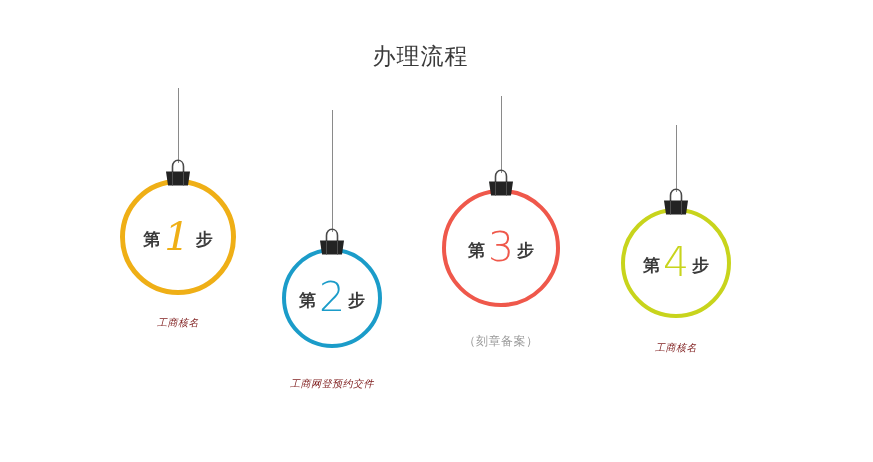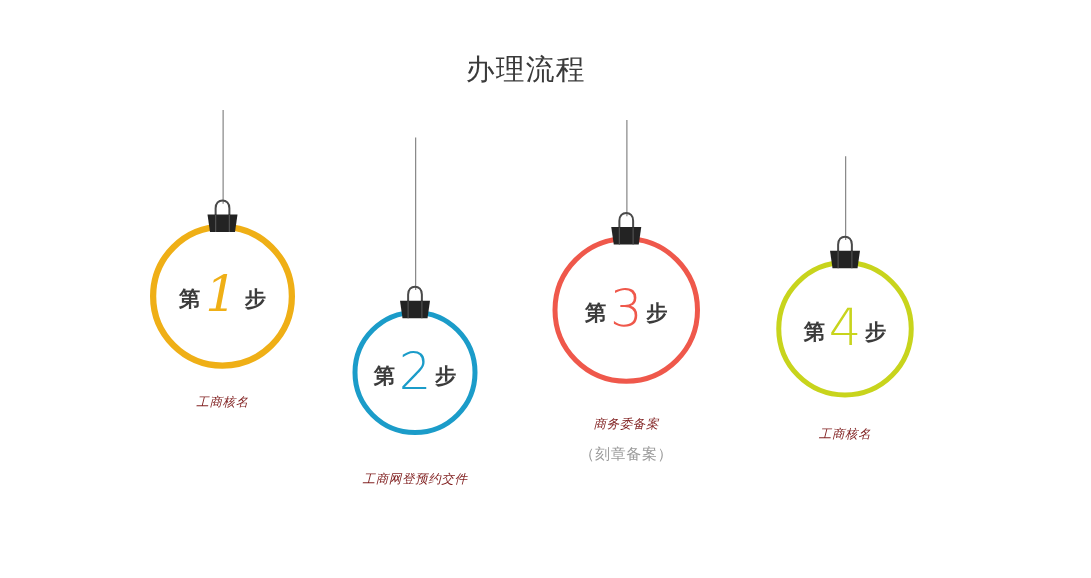--- a/index.html
+++ b/index.html
@@ -192,21 +192,20 @@
         </div>
         <div class="clip" style="left: 484px; top: 167px;">
           <svg width="34" height="30" viewBox="0 0 34 30">
             <path d="M11.5 17 L11.5 9.5 C11.5 5.6 14 3.3 17 3.3 C20 3.3 22.5 5.6 22.5 9.5 L22.5 17" fill="none" stroke="#4a4a4a" stroke-width="1.6"></path>
             <path d="M5 14.5 L29 14.5 L27 28.5 L7 28.5 Z" fill="#232323"></path>
             <line x1="11.5" y1="15" x2="11.5" y2="28.5" stroke="#4f4f4f" stroke-width="1"></line>
             <line x1="22.5" y1="15" x2="22.5" y2="28.5" stroke="#4f4f4f" stroke-width="1"></line>
           </svg>
         </div>
         <div class="caption" style="left: 501px; top: 329px;">
-          <div class="main">商务委备案</div>
           <div class="sub">（刻章备案）</div>
         </div>
       </div>
       <div class="step">
         <div class="string" style="left: 675.5px; top: 125px; height: 67px; background: rgb(138, 138, 138);"></div>
         <div class="ring" style="left: 621px; top: 208px; width: 110px; height: 110px; border-width: 4px; border-color: rgb(200, 212, 28);">
           <div class="step-text">
             <span class="cn">第</span>
             <span class="num" style="color: rgb(200, 212, 28);">4</span>
             <span class="cn">步</span>

